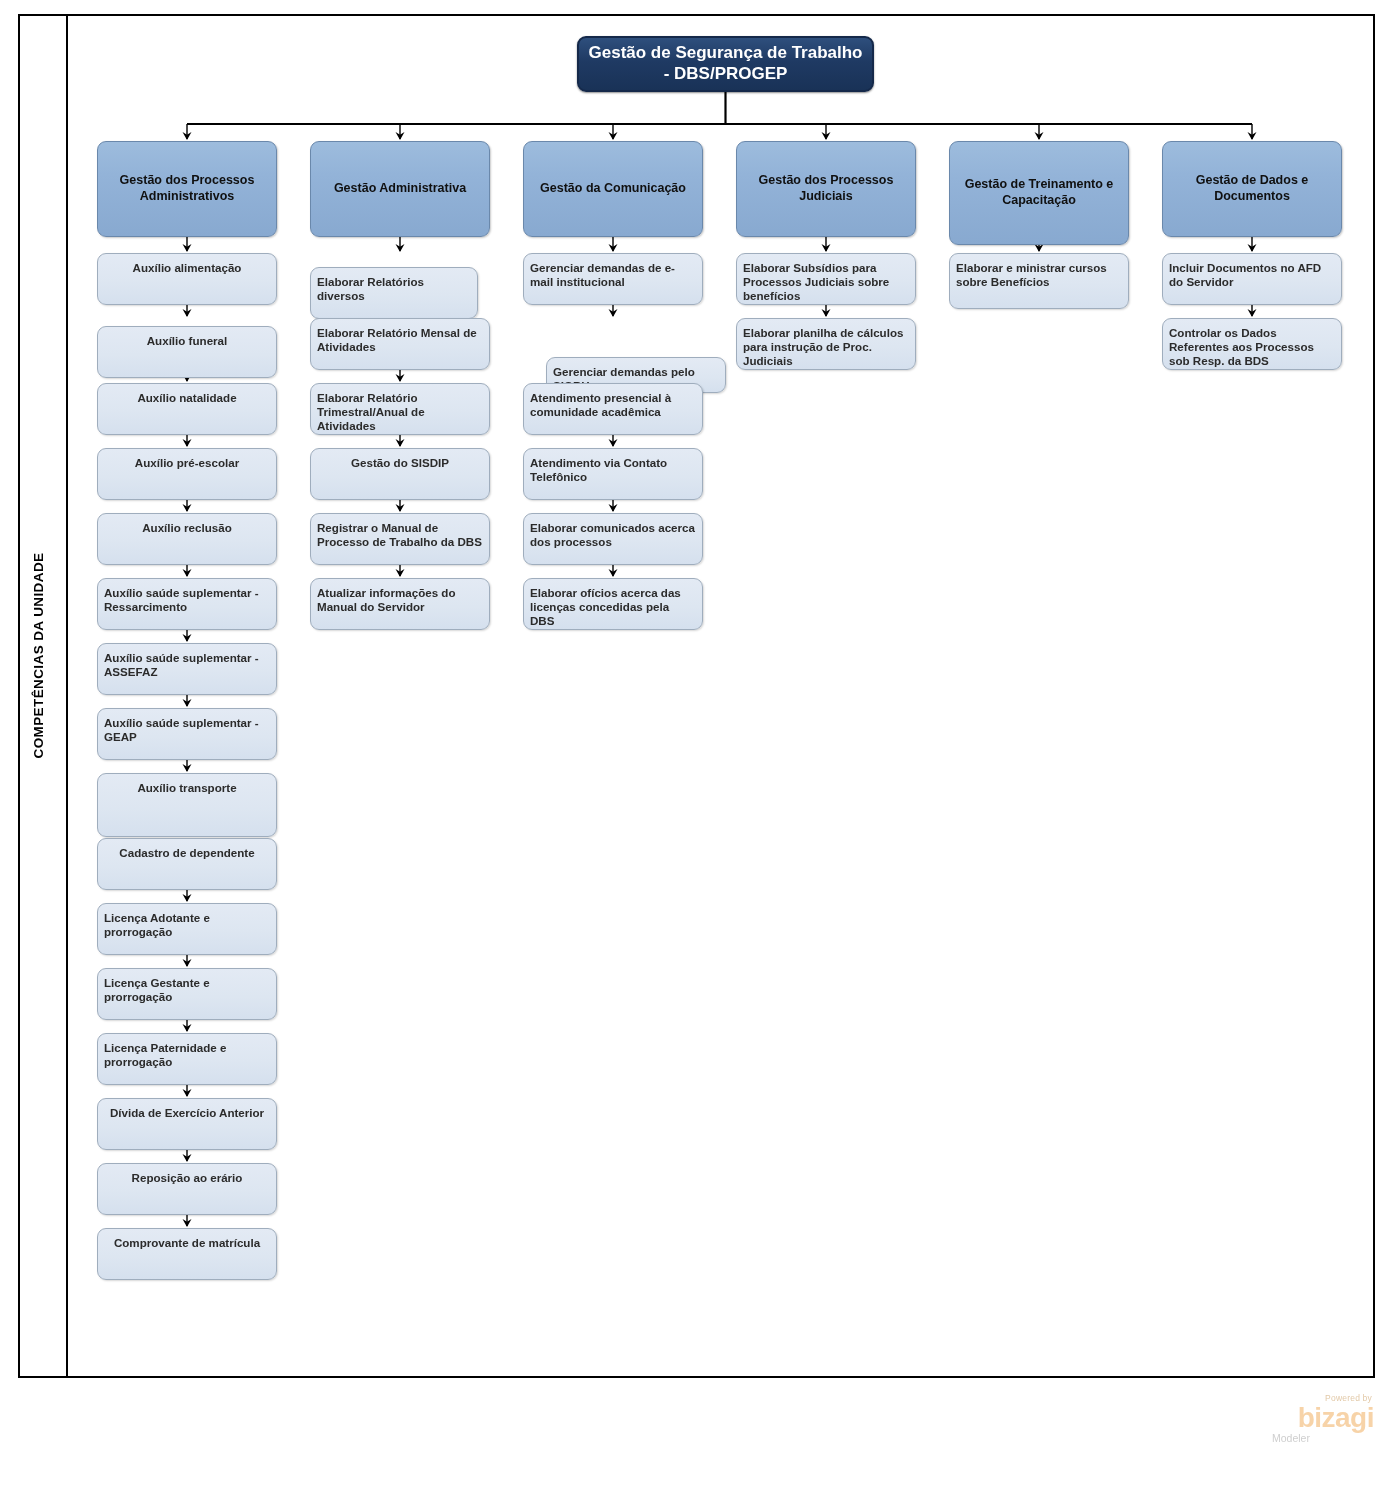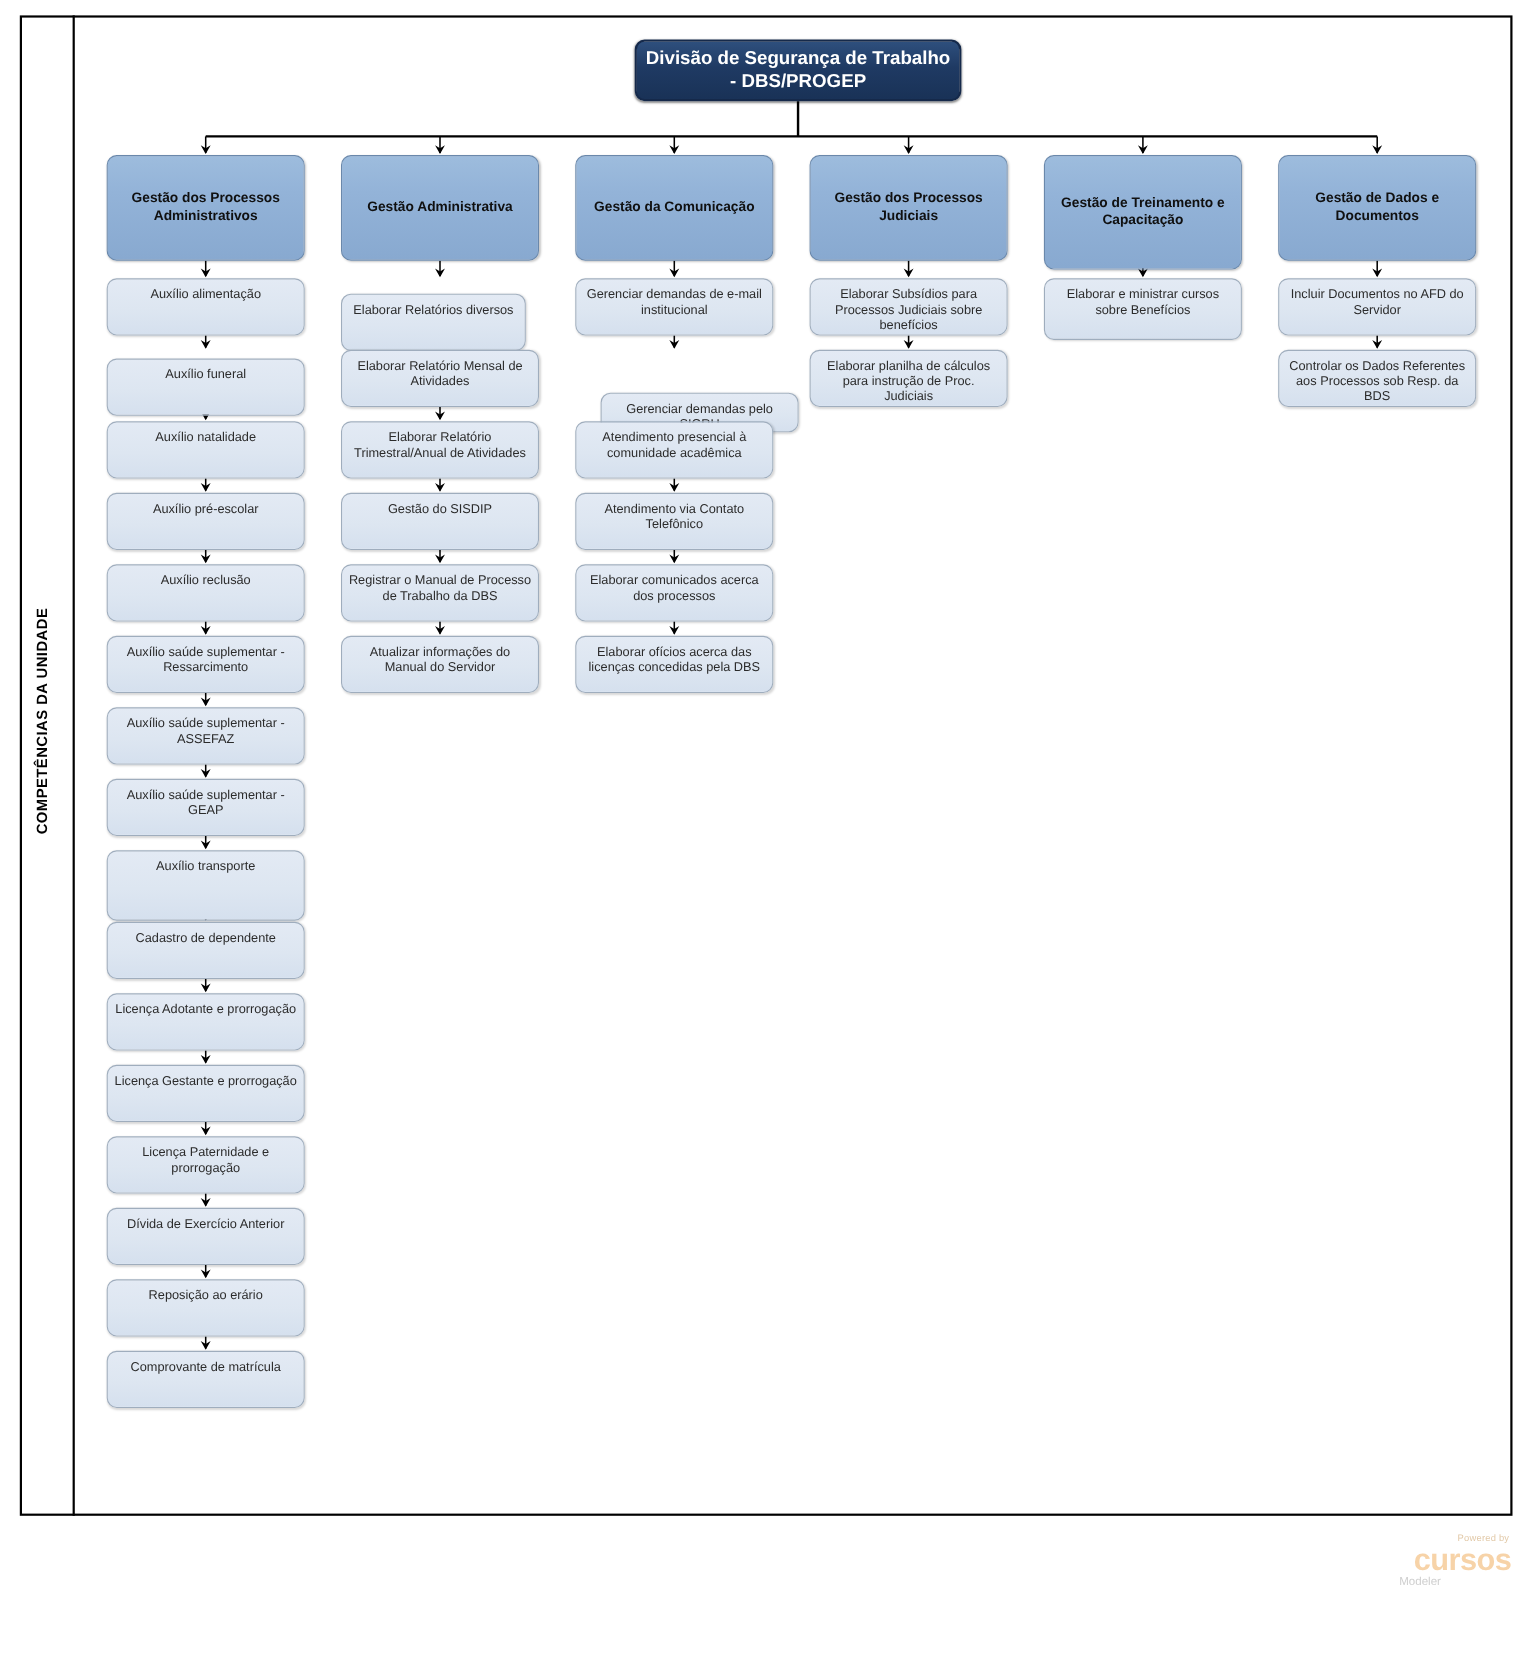--- a/index.html
+++ b/index.html
@@ -102,25 +102,25 @@
     padding: 2px 7px;
   }
 
   .task-node {
     background: linear-gradient(to bottom, #e3eaf4 0%, #dde6f1 55%, #d5e0ee 100%);
     border: 1.5px solid #9fadbd;
     box-shadow: 1px 1px 2px rgba(0,0,0,0.16);
     display: flex;
     align-items: flex-start;
     justify-content: center;
-    text-align: center;
     color: #2b2b2b;
     font-size: 11.6px;
     line-height: 1.22;
     padding: 7px 6px 4px 6px;
+    font-weight: bold;
   }
 
   
   #bizagi {
     position: absolute;
     left: 1262px;
     top: 1394px;
     width: 112px;
     height: 62px;
     text-align: right;
@@ -233,21 +233,21 @@
       <path d="M 1034.5 244 L 1039 252 L 1043.5 244 L 1039 246.8 Z" fill="#000000"></path>
       <line x1="1252" y1="124" x2="1252" y2="139" stroke="#000000" stroke-width="1.4"></line>
       <path d="M 1247.5 132 L 1252 140 L 1256.5 132 L 1252 134.8 Z" fill="#000000"></path>
       <line x1="1252" y1="237" x2="1252" y2="251" stroke="#000000" stroke-width="1.4"></line>
       <path d="M 1247.5 244 L 1252 252 L 1256.5 244 L 1252 246.8 Z" fill="#000000"></path>
       <line x1="1252" y1="305" x2="1252" y2="316" stroke="#000000" stroke-width="1.4"></line>
       <path d="M 1247.5 309 L 1252 317 L 1256.5 309 L 1252 311.8 Z" fill="#000000"></path>
       <line x1="187" y1="124" x2="1252" y2="124" stroke="#000000" stroke-width="2.2"></line>
     </svg>
 <div class="node root-node" style="left: 577px; top: 36px; width: 297px; height: 56px;">
-      <span>Divisão de Segurança de Trabalho - DBS/PROGEP</span>
+      <span>Gestão de Segurança de Trabalho - DBS/PROGEP</span>
     </div>
     <div class="node group-node" style="left: 97px; top: 141px; width: 180px; height: 96px;">
       <span>Gestão dos Processos Administrativos</span>
     </div>
     <div class="node task-node" style="left: 97px; top: 253px; width: 180px; height: 52px;">
       <span>Auxílio alimentação</span>
     </div>
     <div class="node task-node" style="left: 97px; top: 326px; width: 180px; height: 52px;">
       <span>Auxílio funeral</span>
     </div>
@@ -356,15 +356,15 @@
     <div class="node task-node" style="left: 1162px; top: 253px; width: 180px; height: 52px;">
       <span>Incluir Documentos no AFD do Servidor</span>
     </div>
     <div class="node task-node" style="left: 1162px; top: 318px; width: 180px; height: 52px;">
       <span>Controlar os Dados Referentes aos Processos sob Resp. da BDS</span>
     </div>
   </div>
 
 <div id="bizagi">
   <div class="powered">Powered by</div>
-  <div class="wordmark">cursos</div>
+  <div class="wordmark">bizagi</div>
   <div class="modeler">Modeler</div>
 </div>
 
 </body></html>

